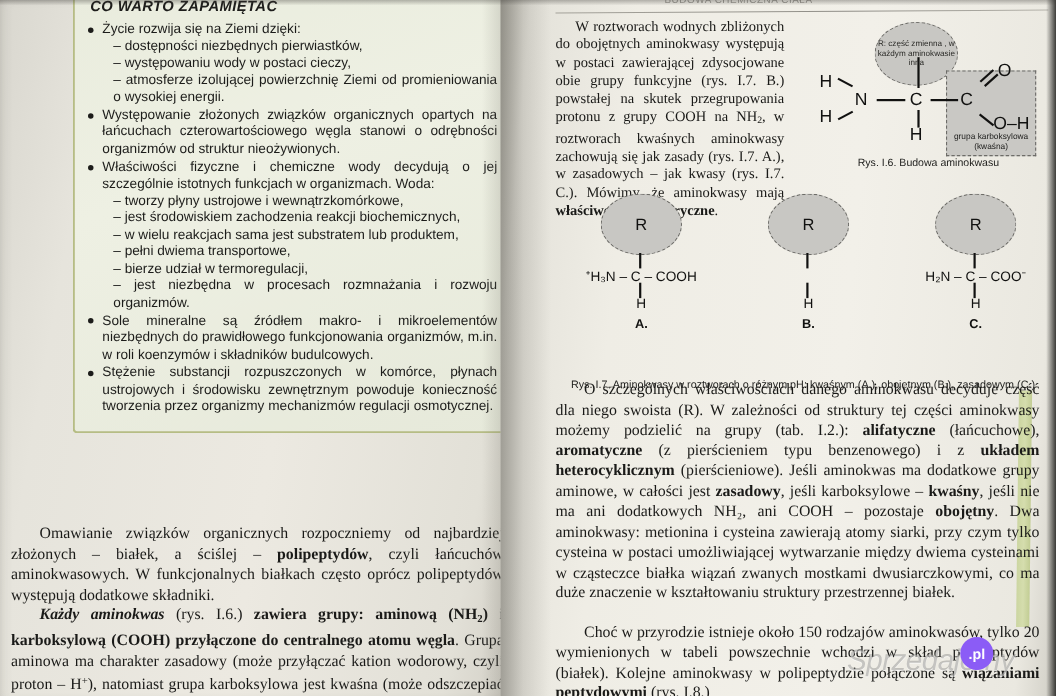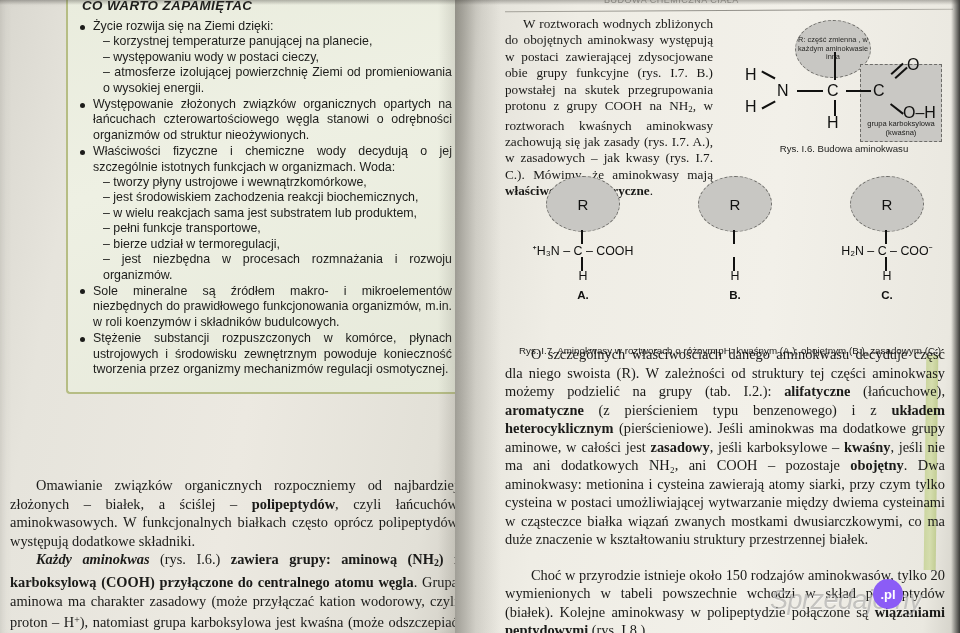--- a/index.html
+++ b/index.html
@@ -206,30 +206,30 @@
 
 <div id="page">
 
   <div class="page-left">
 
     <div class="remember-box">
       <div class="rb-inner">
         <div class="rb-title">CO WARTO ZAPAMIĘTAĆ</div>
         <ul class="rb-list" id="rb-list">
             <li><span>Życie rozwija się na Ziemi dzięki:</span><ul class="rb-sub">
-                <li>korzystnej temperaturze panującej na planecie,</li>
+                <li>dostępności niezbędnych pierwiastków,</li>
                 <li>występowaniu wody w postaci cieczy,</li>
                 <li>atmosferze izolującej powierzchnię Ziemi od promieniowania o wysokiej energii.</li>
               </ul></li>
             <li><span>Występowanie złożonych związków organicznych opartych na łańcuchach czterowartościowego węgla stanowi o odrębności organizmów od struktur nieożywionych.</span></li>
             <li><span>Właściwości fizyczne i chemiczne wody decydują o jej szczególnie istotnych funkcjach w organizmach. Woda:</span><ul class="rb-sub">
                 <li>tworzy płyny ustrojowe i wewnątrzkomórkowe,</li>
                 <li>jest środowiskiem zachodzenia reakcji biochemicznych,</li>
                 <li>w wielu reakcjach sama jest substratem lub produktem,</li>
-                <li>pełni funkcje transportowe,</li>
+                <li>pełni dwiema transportowe,</li>
                 <li>bierze udział w termoregulacji,</li>
                 <li>jest niezbędna w procesach rozmnażania i rozwoju organizmów.</li>
               </ul></li>
             <li><span>Sole mineralne są źródłem makro- i mikroelementów niezbędnych do prawidłowego funkcjonowania organizmów, m.in. w roli koenzymów i składników budulcowych.</span></li>
             <li><span>Stężenie substancji rozpuszczonych w komórce, płynach ustrojowych i środowisku zewnętrznym powoduje konieczność tworzenia przez organizmy mechanizmów regulacji osmotycznej.</span></li>
           </ul>
       </div>
     </div>
 
 

